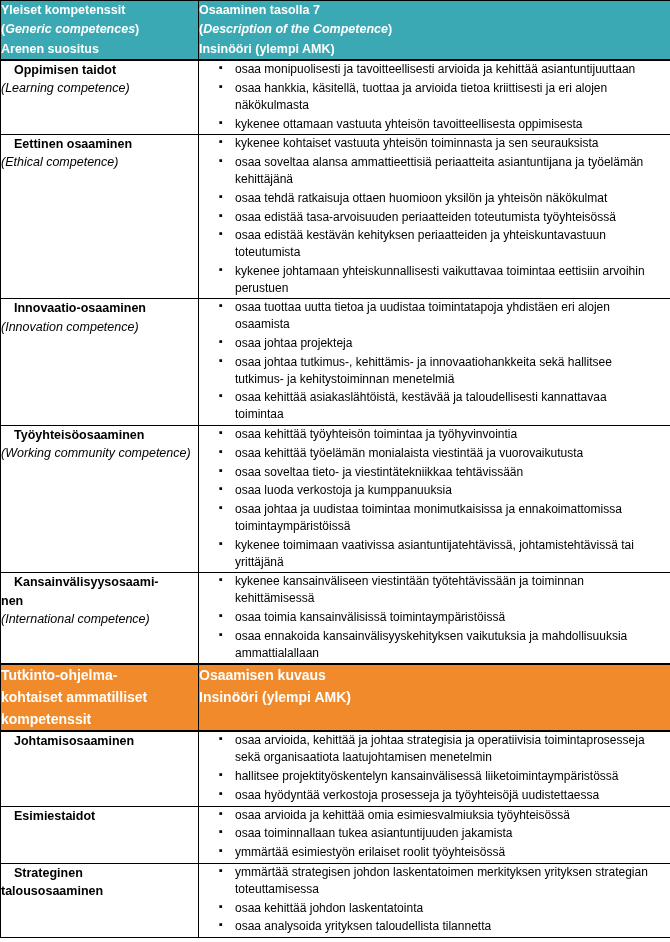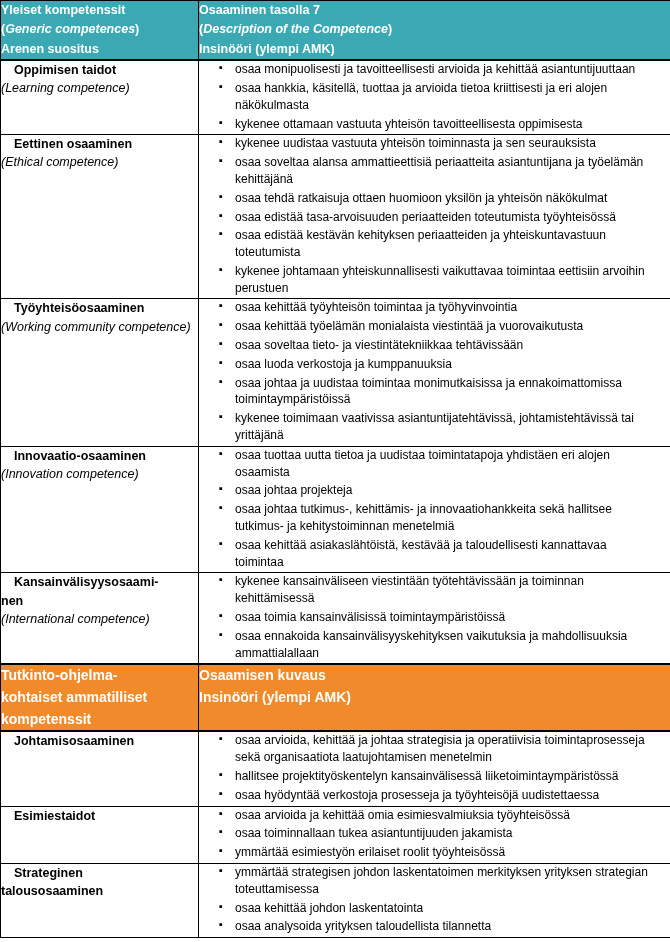--- a/index.html
+++ b/index.html
@@ -126,54 +126,54 @@
             <li>osaa monipuolisesti ja tavoitteellisesti arvioida ja kehittää asiantuntijuuttaan</li>
             <li>osaa hankkia, käsitellä, tuottaa ja arvioida tietoa kriittisesti ja eri alojen näkökulmasta</li>
             <li>kykenee ottamaan vastuuta yhteisön tavoitteellisesta oppimisesta</li>
           </ul>
         </td>
       </tr>
       <tr>
         <td class="label"><span class="fi">Eettinen osaaminen</span><span class="en">(Ethical competence)</span></td>
         <td class="bullets">
           <ul>
-            <li>kykenee uudistaa vastuuta yhteisön toiminnasta ja sen seurauksista</li>
+            <li>kykenee kohtaiset vastuuta yhteisön toiminnasta ja sen seurauksista</li>
             <li>osaa soveltaa alansa ammattieettisiä periaatteita asiantuntijana ja työelämän kehittäjänä</li>
             <li>osaa tehdä ratkaisuja ottaen huomioon yksilön ja yhteisön näkökulmat</li>
             <li>osaa edistää tasa-arvoisuuden periaatteiden toteutumista työyhteisössä</li>
             <li>osaa edistää kestävän kehityksen periaatteiden ja yhteiskuntavastuun toteutumista</li>
             <li>kykenee johtamaan yhteiskunnallisesti vaikuttavaa toimintaa eettisiin arvoihin perustuen</li>
+          </ul>
+        </td>
+      </tr>
+      <tr>
+        <td class="label"><span class="fi">Innovaatio-osaaminen</span><span class="en">(Innovation competence)</span></td>
+        <td class="bullets">
+          <ul>
+            <li>osaa tuottaa uutta tietoa ja uudistaa toimintatapoja yhdistäen eri alojen osaamista</li>
+            <li>osaa johtaa projekteja</li>
+            <li>osaa johtaa tutkimus-, kehittämis- ja innovaatiohankkeita sekä hallitsee tutkimus- ja kehitystoiminnan menetelmiä</li>
+            <li>osaa kehittää asiakaslähtöistä, kestävää ja taloudellisesti kannattavaa toimintaa</li>
           </ul>
         </td>
       </tr>
       <tr>
         <td class="label"><span class="fi">Työyhteisöosaaminen</span><span class="en">(Working community competence)</span></td>
         <td class="bullets">
           <ul>
             <li>osaa kehittää työyhteisön toimintaa ja työhyvinvointia</li>
             <li>osaa kehittää työelämän monialaista viestintää ja vuorovaikutusta</li>
             <li>osaa soveltaa tieto- ja viestintätekniikkaa tehtävissään</li>
             <li>osaa luoda verkostoja ja kumppanuuksia</li>
             <li>osaa johtaa ja uudistaa toimintaa monimutkaisissa ja ennakoimattomissa toimintaympäristöissä</li>
             <li>kykenee toimimaan vaativissa asiantuntijatehtävissä, johtamistehtävissä tai yrittäjänä</li>
           </ul>
         </td>
       </tr>
       <tr>
-        <td class="label"><span class="fi">Innovaatio-osaaminen</span><span class="en">(Innovation competence)</span></td>
-        <td class="bullets">
-          <ul>
-            <li>osaa tuottaa uutta tietoa ja uudistaa toimintatapoja yhdistäen eri alojen osaamista</li>
-            <li>osaa johtaa projekteja</li>
-            <li>osaa johtaa tutkimus-, kehittämis- ja innovaatiohankkeita sekä hallitsee tutkimus- ja kehitystoiminnan menetelmiä</li>
-            <li>osaa kehittää asiakaslähtöistä, kestävää ja taloudellisesti kannattavaa toimintaa</li>
-          </ul>
-        </td>
-      </tr>
-      <tr>
         <td class="label"><span class="fi">Kansainvälisyysosaami-<br>nen</span><span class="en">(International competence)</span></td>
         <td class="bullets">
           <ul>
             <li>kykenee kansainväliseen viestintään työtehtävissään ja toiminnan kehittämisessä</li>
             <li>osaa toimia kansainvälisissä toimintaympäristöissä</li>
             <li>osaa ennakoida kansainvälisyyskehityksen vaikutuksia ja mahdollisuuksia ammattialallaan</li>
           </ul>
         </td>
       </tr>
     </tbody>

